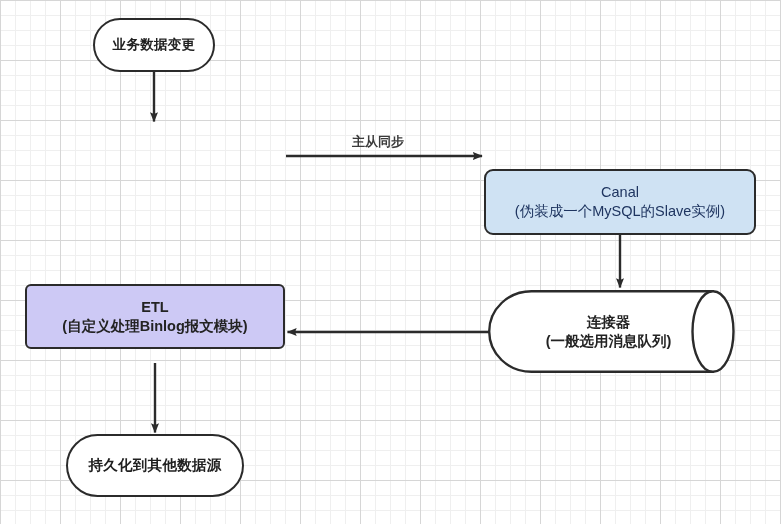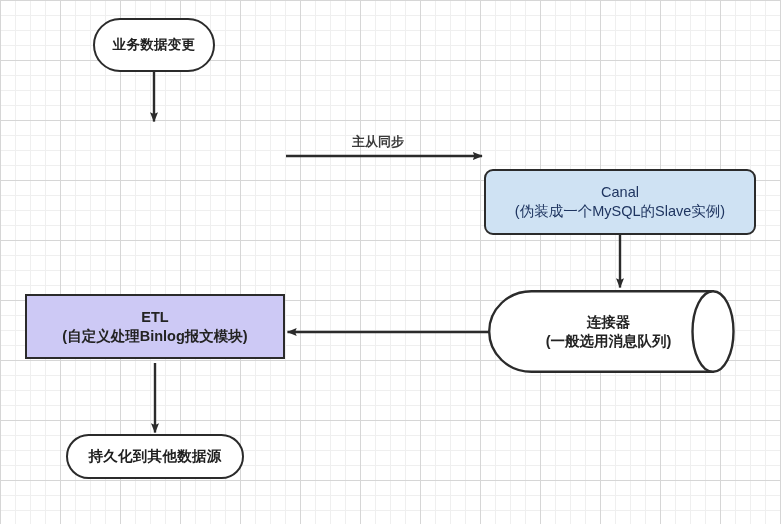--- a/index.html
+++ b/index.html
@@ -81,28 +81,29 @@
   }
   #node-canal {
     left: 484px; top: 123px; width: 272px; height: 66px;
     background: #cfe2f3;
     font-size: 14.5px;
     font-weight: 400;
     color: #1f3560;
     margin-top: 46px;
   }
   #node-etl {
-    left: 25px;  top: 294px; width: 260px; height: 65px;
+    left: 25px;  top: 284px; width: 260px; height: 65px;
     background: #cdc9f5;
     font-size: 14.5px;
     font-weight: 700;
     color: #232323;
+    border-radius: 6px;
   }
   #node-sink {
-    left: 66px;  top: 434px; width: 178px; height: 45px;
+    left: 66px;  top: 434px; width: 178px; height: 63px;
     font-size: 14.5px;
     font-weight: 700;
     letter-spacing: 0.3px;
   }
 
   
   #node-connector {
     left: 487px; top: 289px; width: 269px; height: 85px;
     font-size: 14.5px;
     font-weight: 700;

